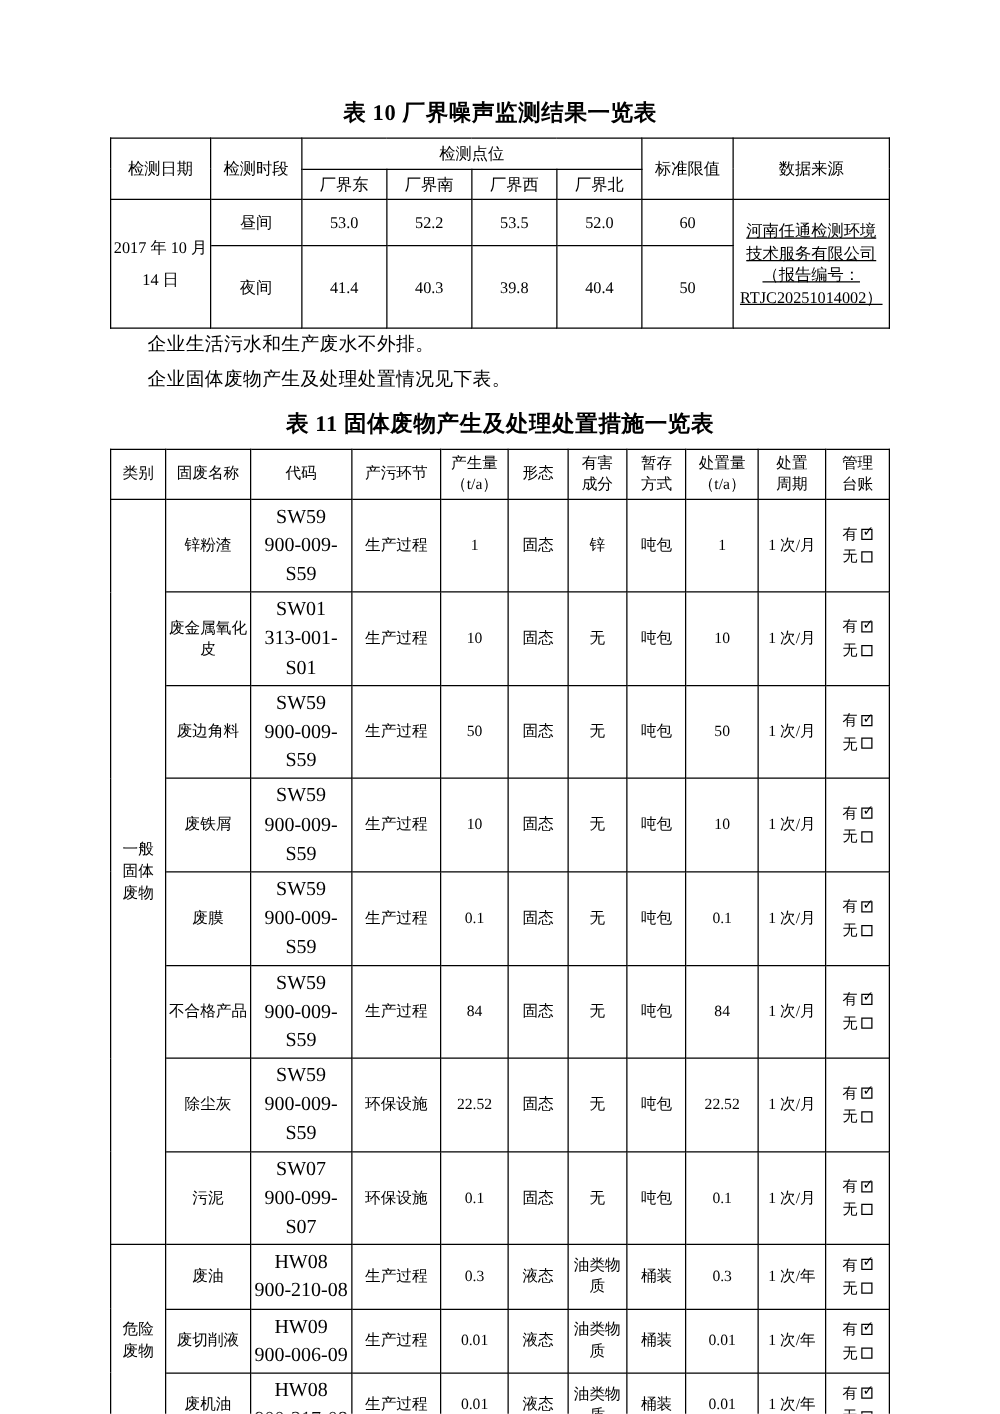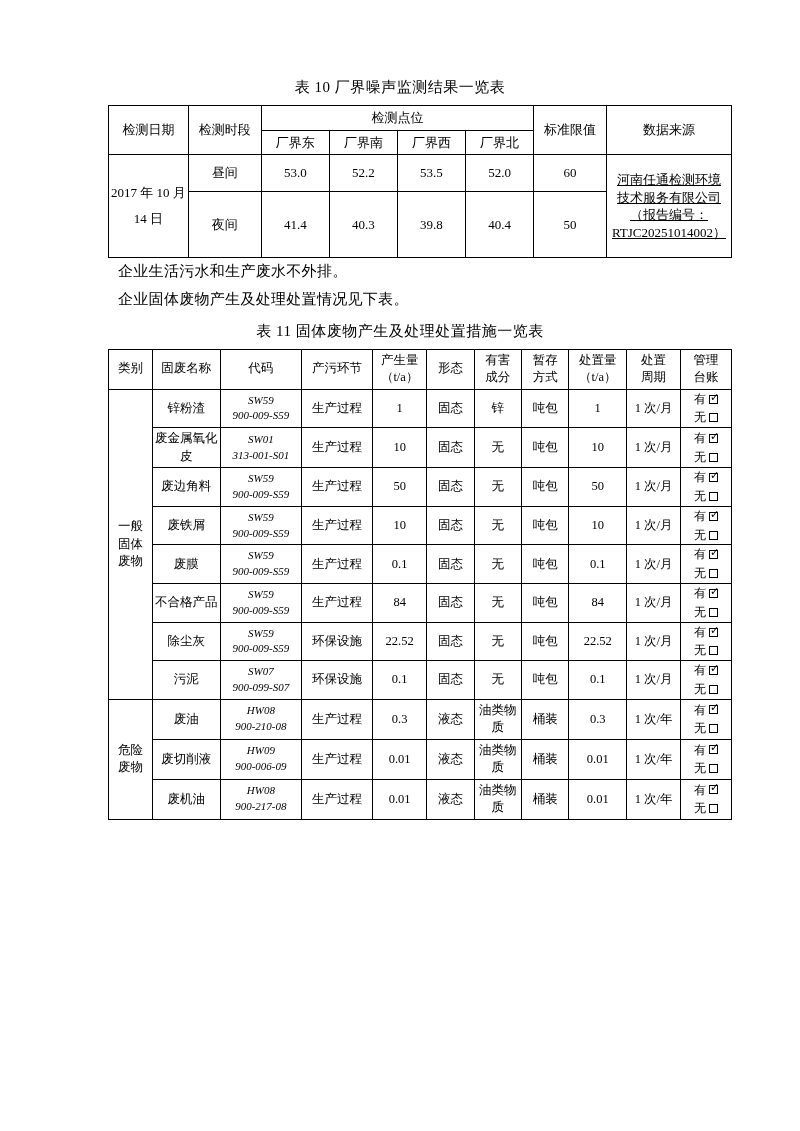--- a/index.html
+++ b/index.html
@@ -16,30 +16,29 @@
   }
   .page {
     width: 800px;
     height: 1131px;
     box-sizing: border-box;
     padding: 78px 88px 40px 88px;
     position: relative;
   }
   .tbl-title {
     text-align: center;
-    font-size: 15px;
-    font-weight: normal;
+    font-size: 18px;
+    font-weight: bold;
     margin: 0 0 8px 0;
     letter-spacing: 0.5px;
   }
   table {
     border-collapse: collapse;
     width: 100%;
     table-layout: fixed;
-    margin-left: 20px;
   }
   table.t10 td, table.t10 th {
     border: 1px solid #000;
     text-align: center;
     vertical-align: middle;
     font-size: 13px;
     padding: 3px 2px;
     line-height: 1.35;
   }
   table.t10 .hdr {
@@ -71,23 +70,22 @@
   table.t11 td, table.t11 th {
     border: 1px solid #000;
     text-align: center;
     vertical-align: middle;
     font-size: 12.5px;
     padding: 2px 1px;
     line-height: 1.4;
     font-weight: normal;
   }
   table.t11 .code {
-    font-size: 11px;
+    font-size: 16px;
     line-height: 1.45;
-    font-style: italic;
   }
   .cat-cell {
     font-size: 13px;
     line-height: 1.5;
   }
   .ledger {
     padding: 0 !important;
   }
   .ledger-inner {
     display: flex;

